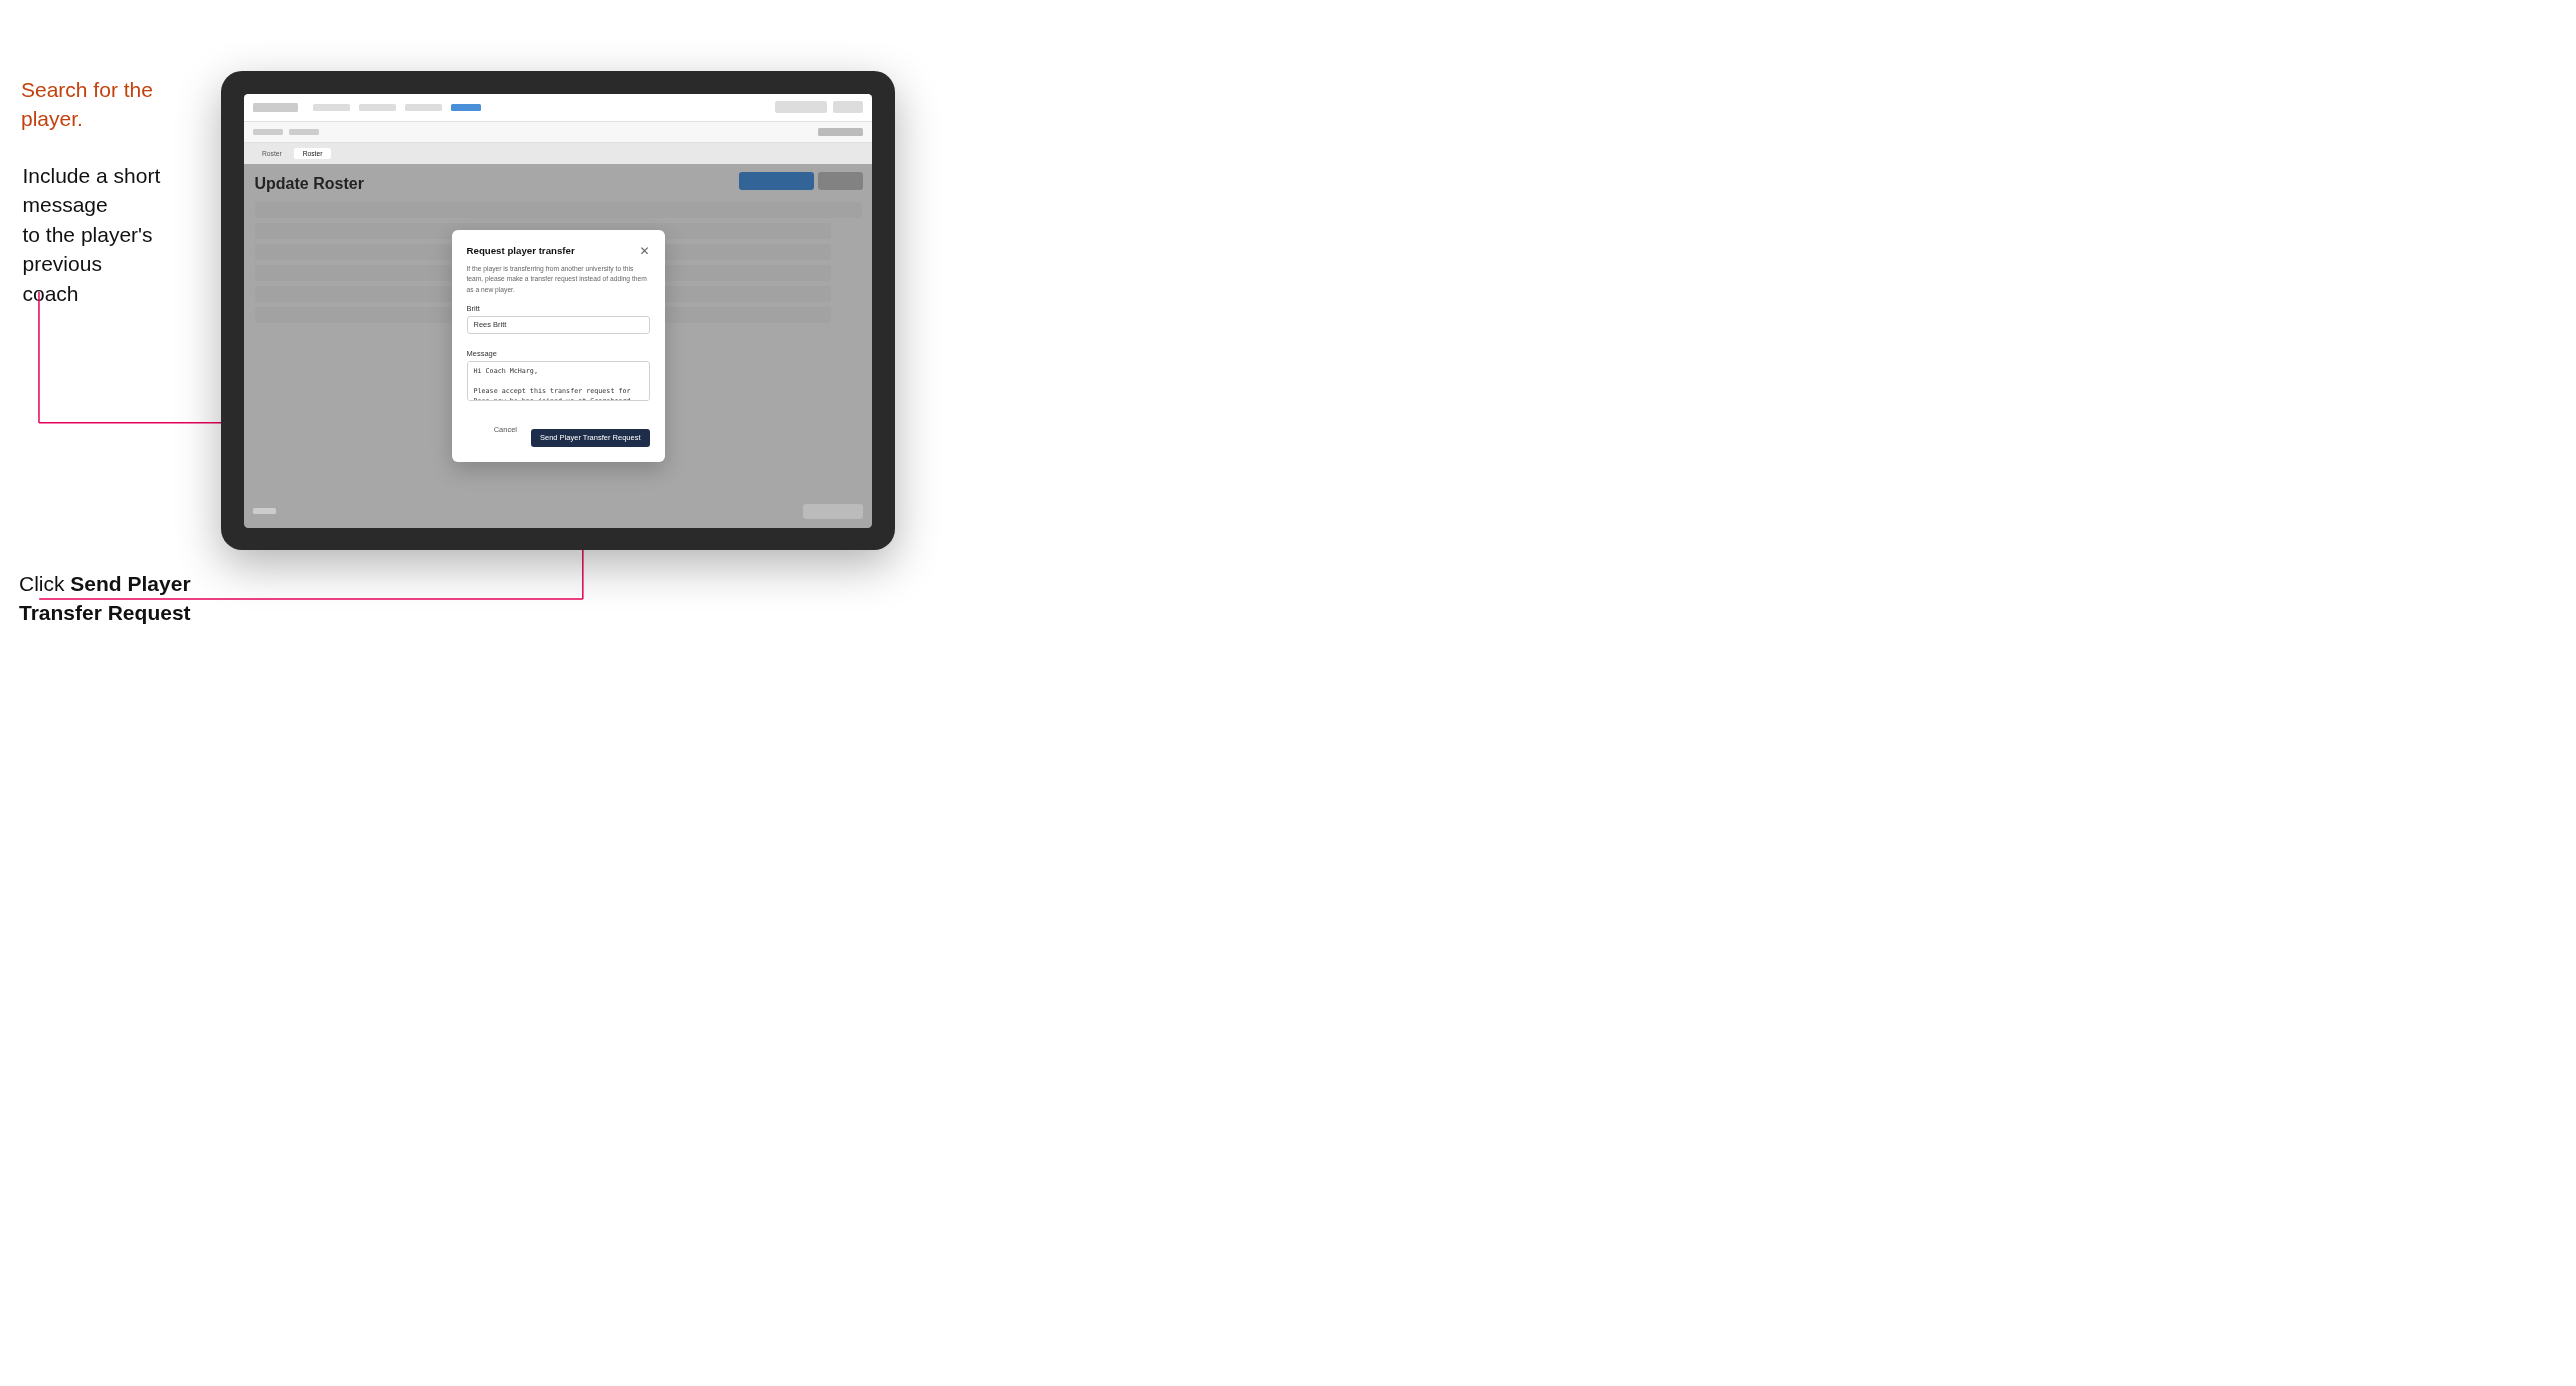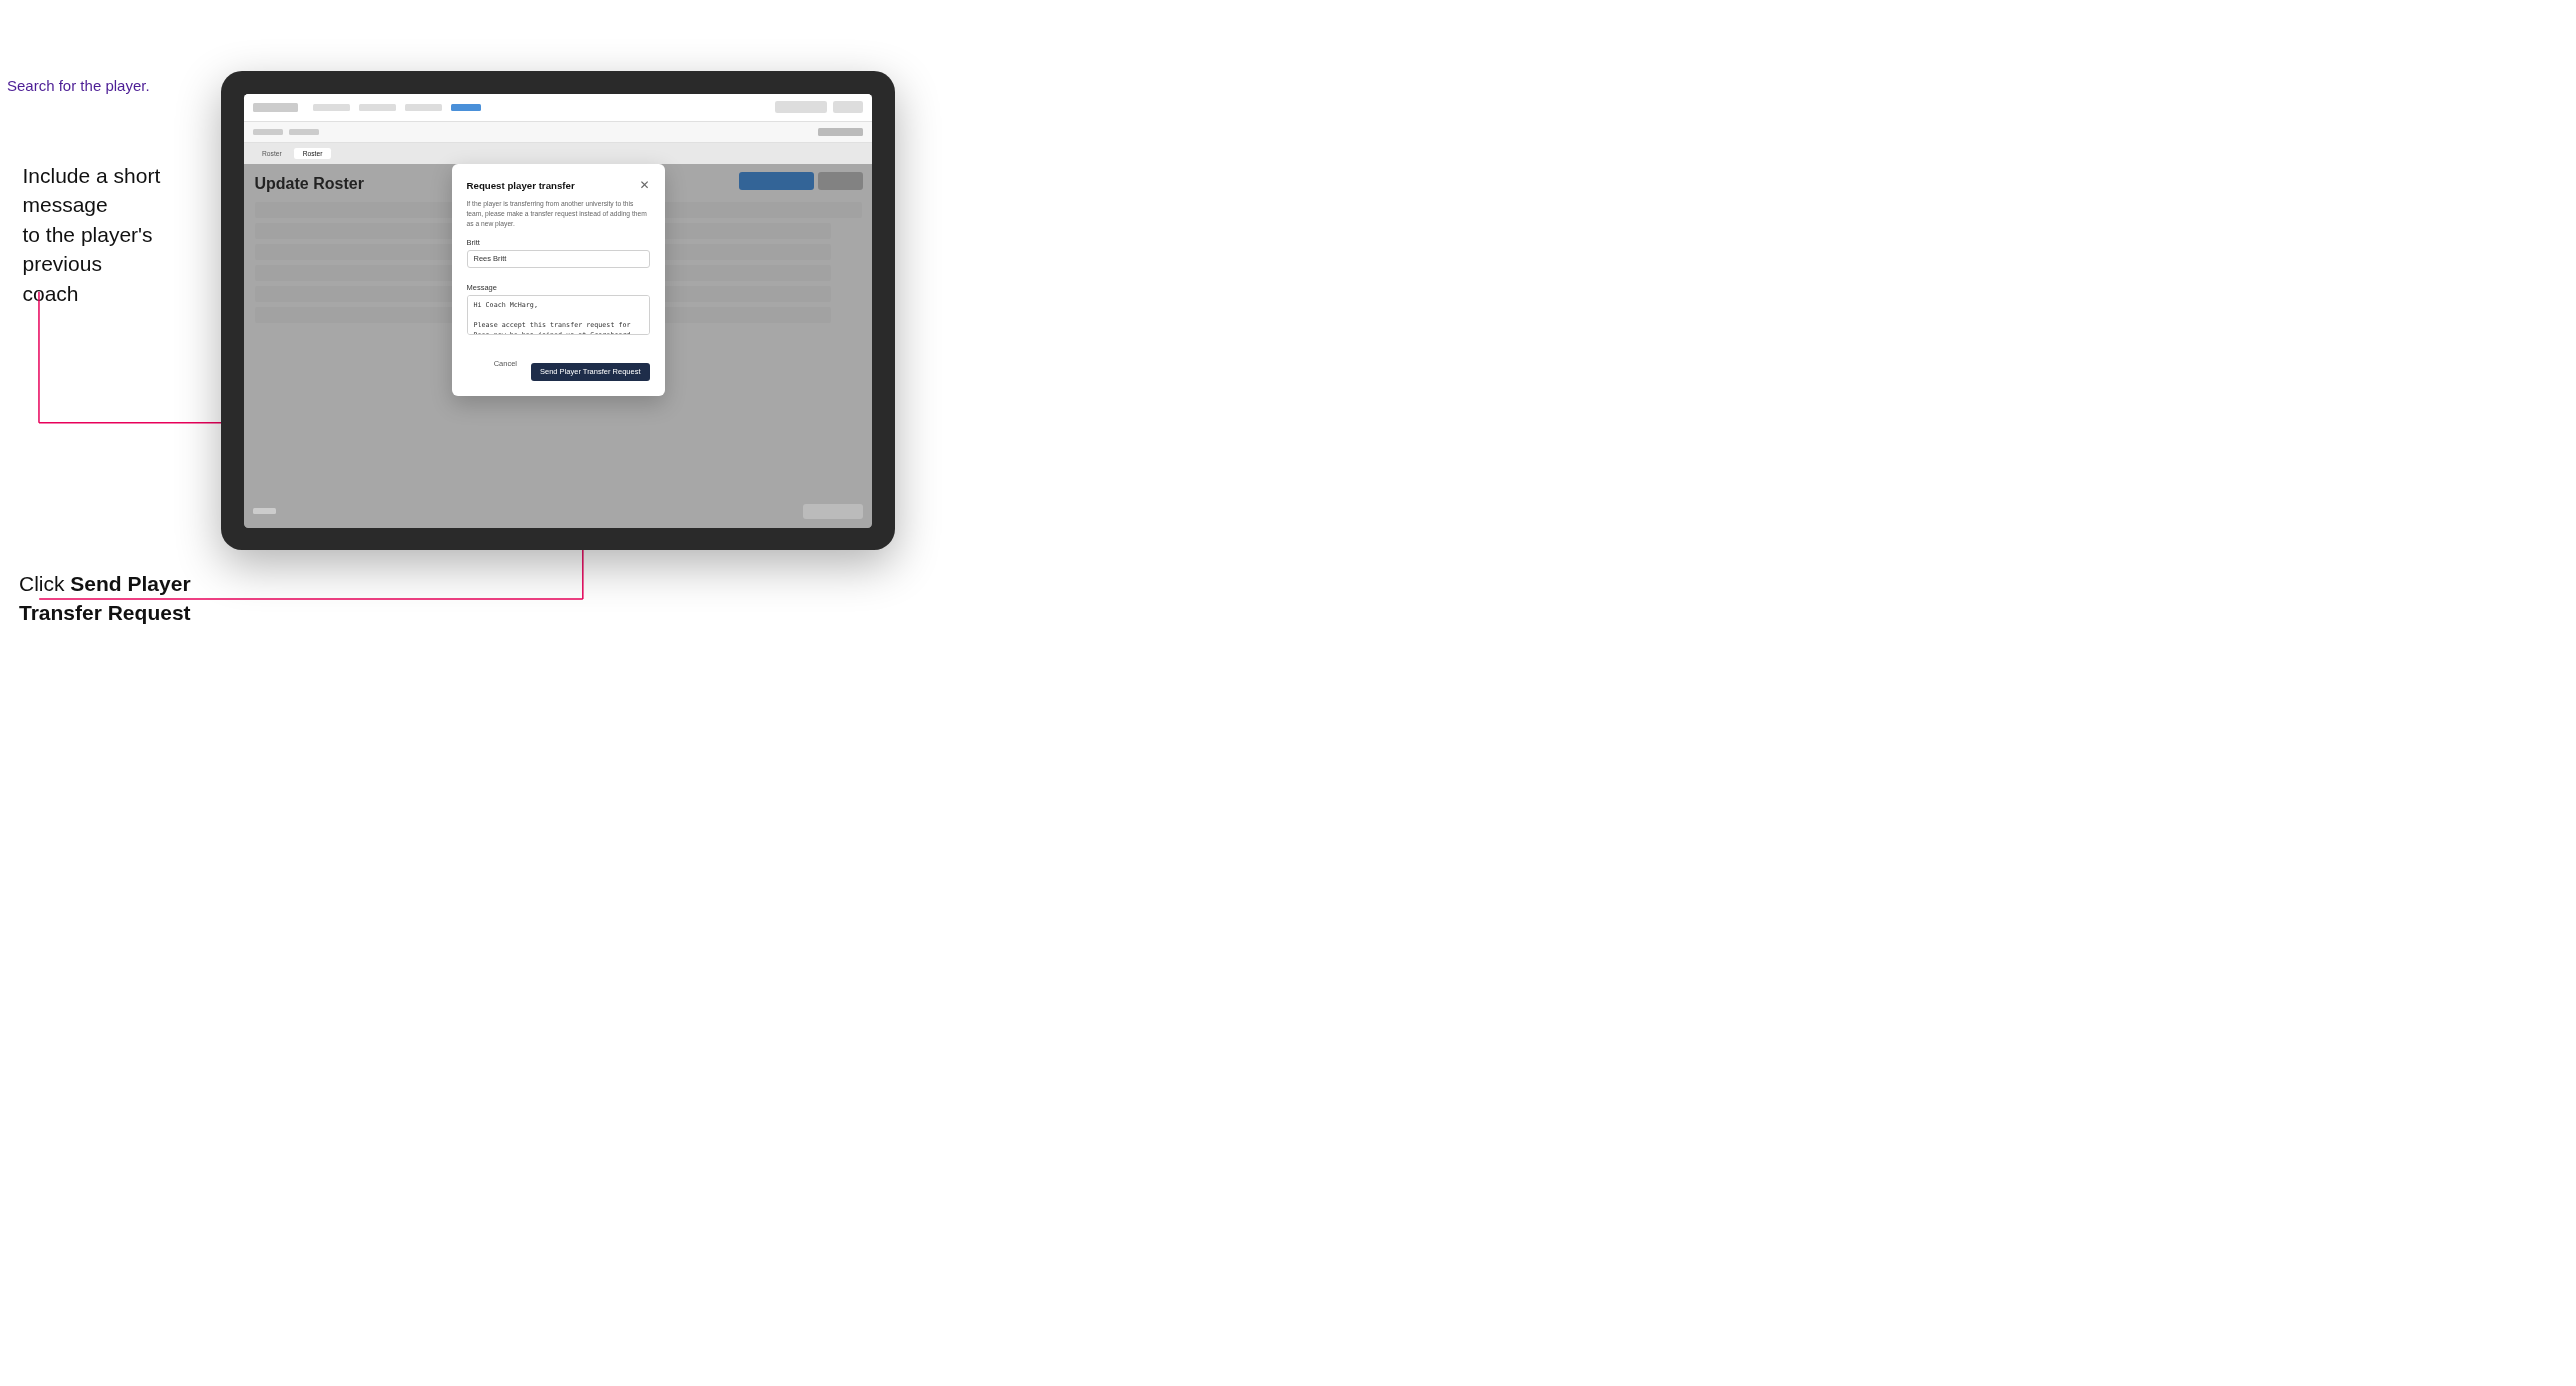--- a/index.html
+++ b/index.html
@@ -17,24 +17,24 @@
     .annotation-area {
       position: absolute;
       left: 0;
       top: 0;
       width: 217px;
       height: 100%;
     }
 
     .annotation-search {
       position: absolute;
-      left: 7px;
+      left: 21px;
       top: 75px;
-      font-size: 15px;
-      color: #4c1d95;
+      font-size: 21px;
+      color: #c2410c;
       line-height: 1.4;
     }
 
     .annotation-message {
       position: absolute;
       left: 22.5px;
       top: 161px;
       font-size: 21px;
       color: #111;
       line-height: 1.4;
@@ -216,21 +216,21 @@
       width: 45px;
       background: #bbb;
     }
 
     
     .modal-overlay {
       position: absolute;
       top: 0; left: 0; right: 0; bottom: 0;
       background: rgba(0,0,0,0.3);
       display: flex;
-      align-items: flex-start;
+      align-items: center;
       justify-content: center;
     }
 
     .modal-dialog {
       background: #fff;
       border-radius: 6px;
       width: 213px;
       padding: 15px;
       box-shadow: 0 7.5px 22.5px rgba(0,0,0,0.2);
       position: relative;

